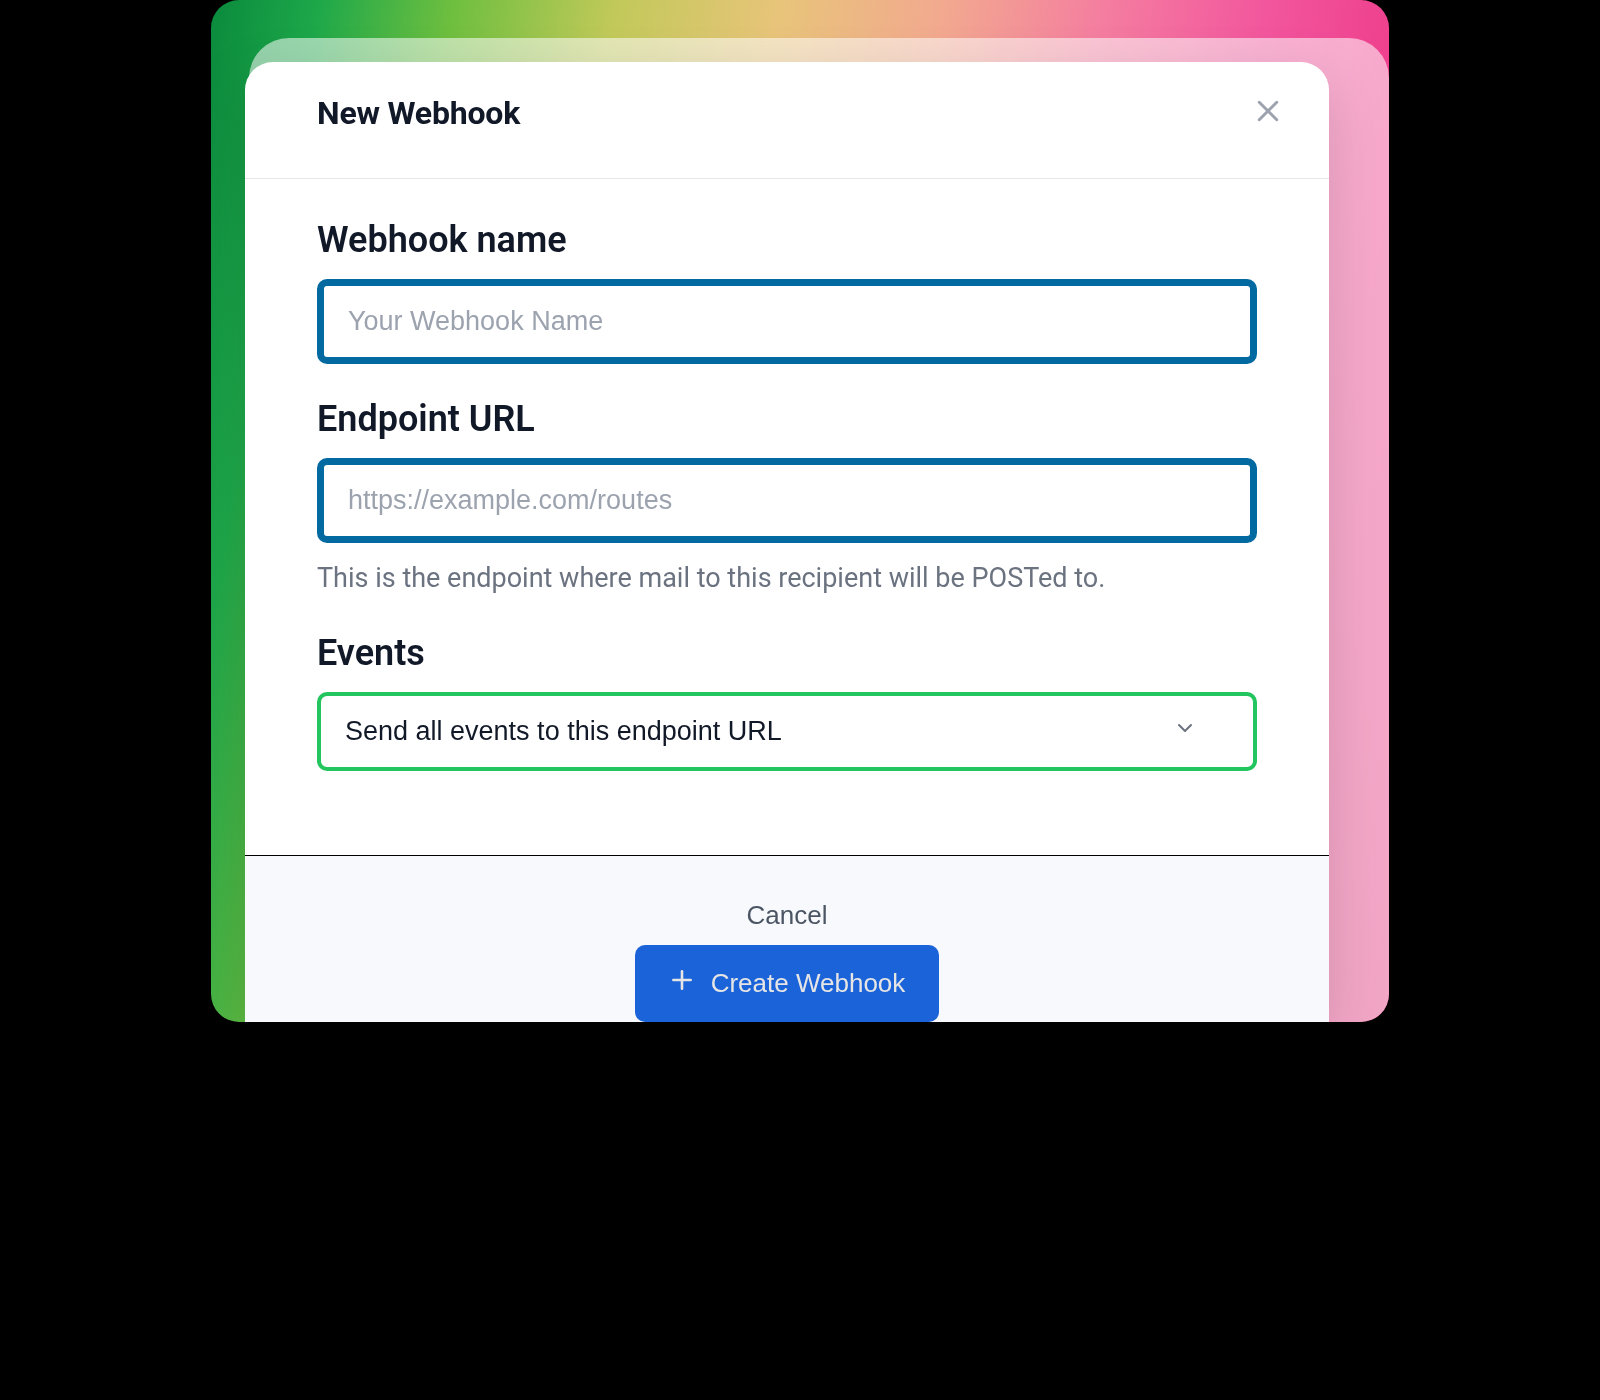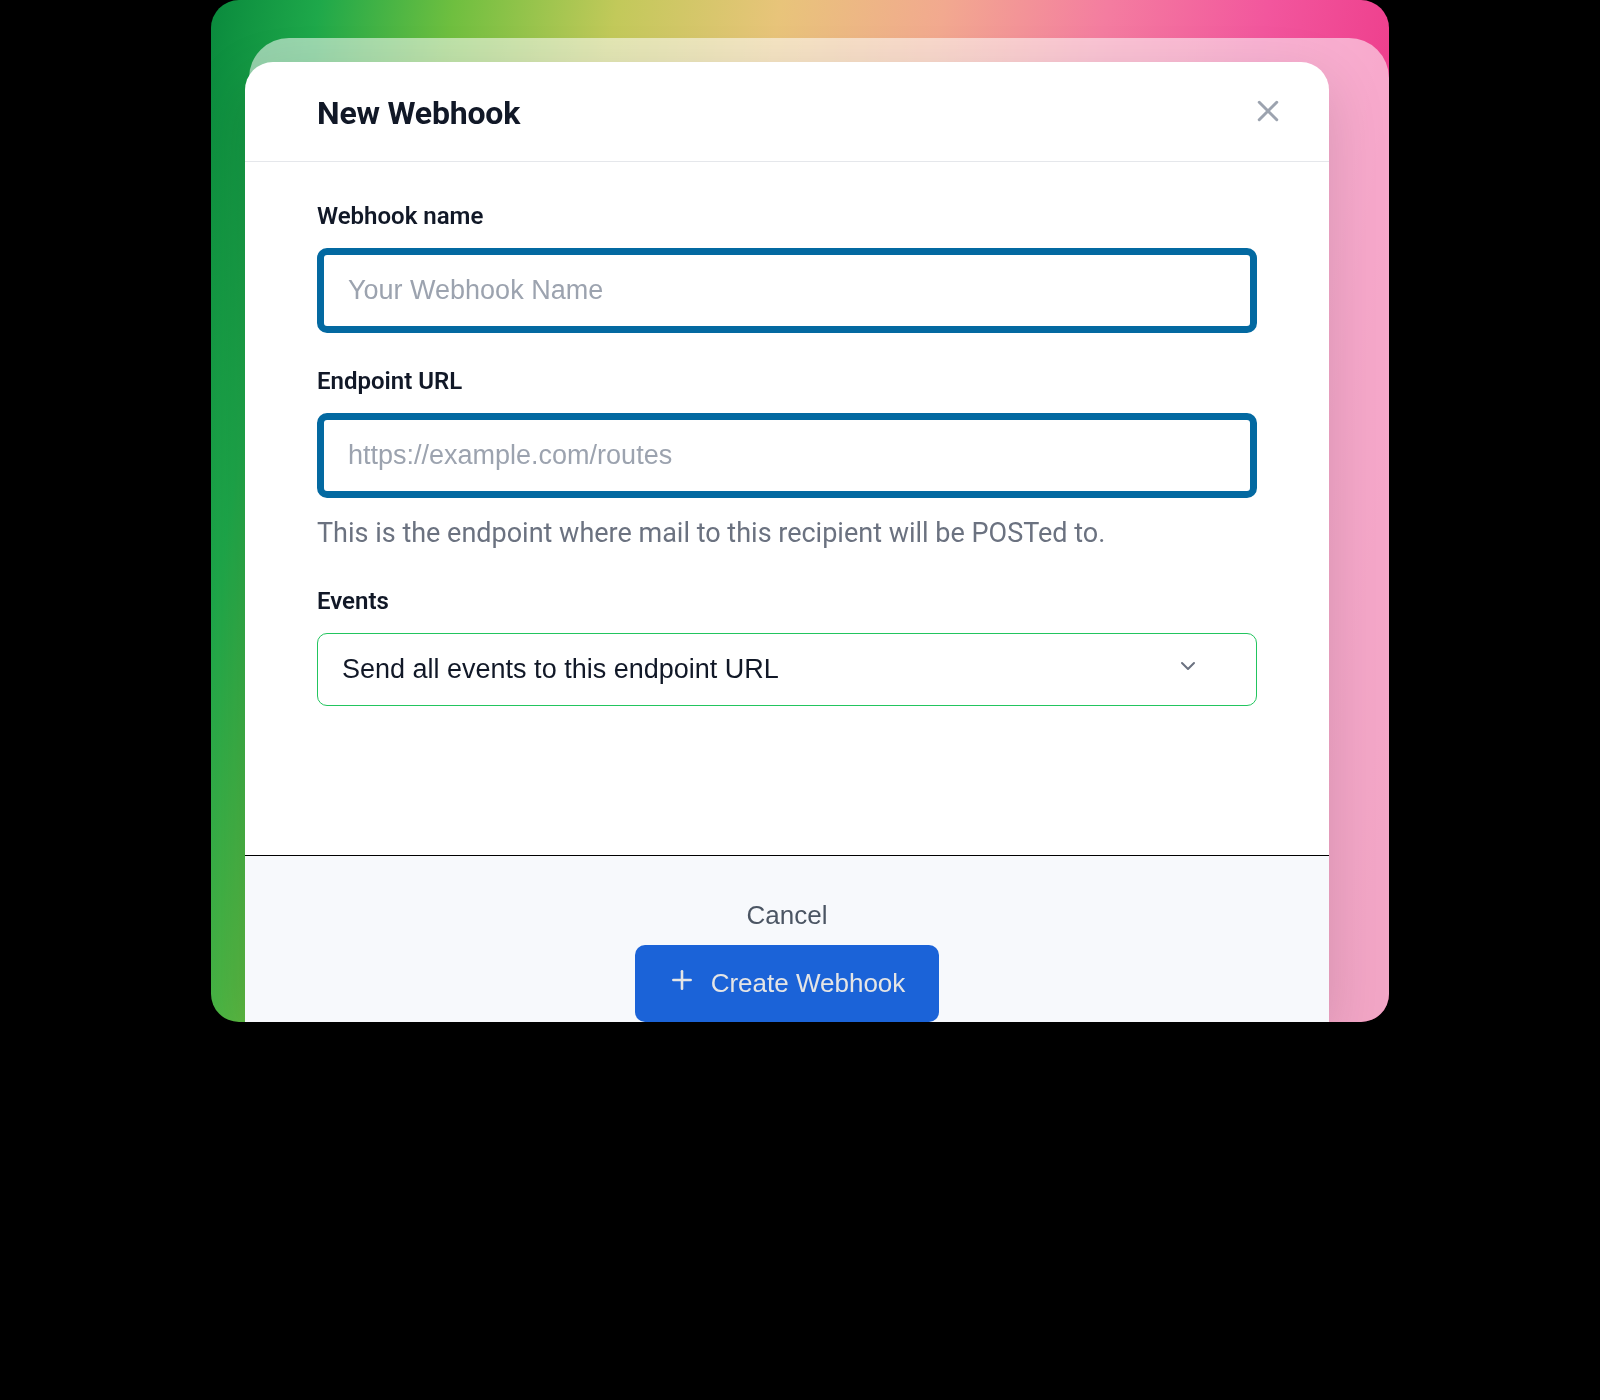--- a/index.html
+++ b/index.html
@@ -50,21 +50,21 @@
     border-top-right-radius: 28px;
     box-shadow: 0 20px 60px rgba(0,0,0,0.15);
     display: flex;
     flex-direction: column;
     overflow: hidden;
   }
   .modal-header {
     display: flex;
     align-items: center;
     justify-content: space-between;
-    padding: 28px 40px 26px 72px;
+    padding: 28px 40px 43px 72px;
     border-bottom: 1px solid #e5e7eb;
   }
   .modal-title {
     font-size: 32px;
     font-weight: 700;
     color: #111827;
     letter-spacing: -0.2px;
   }
   .close-btn {
     background: none;
@@ -77,21 +77,21 @@
     justify-content: center;
   }
   .close-btn svg { width: 30px; height: 30px; }
   .modal-body {
     flex: 1;
     padding: 40px 72px 20px 72px;
     overflow: auto;
   }
   .field { margin-bottom: 34px; }
   .field-label {
-    font-size: 24px;
+    font-size: 36px;
     font-weight: 600;
     color: #111827;
     margin-bottom: 18px;
     display: block;
   }
   .text-input {
     width: 100%;
     font-size: 27px;
     color: #111827;
     padding: 20px 24px;
@@ -109,21 +109,21 @@
   }
   .select-wrap {
     position: relative;
     width: 100%;
   }
   .select-display {
     width: 100%;
     font-size: 27px;
     color: #111827;
     padding: 20px 56px 20px 24px;
-    border: 1px solid #22c55e;
+    border: 4px solid #22c55e;
     border-radius: 10px;
     background: #fff;
     text-align: left;
     cursor: pointer;
     display: flex;
     align-items: center;
     justify-content: space-between;
   }
   .chevron {
     color: #6b7280;

